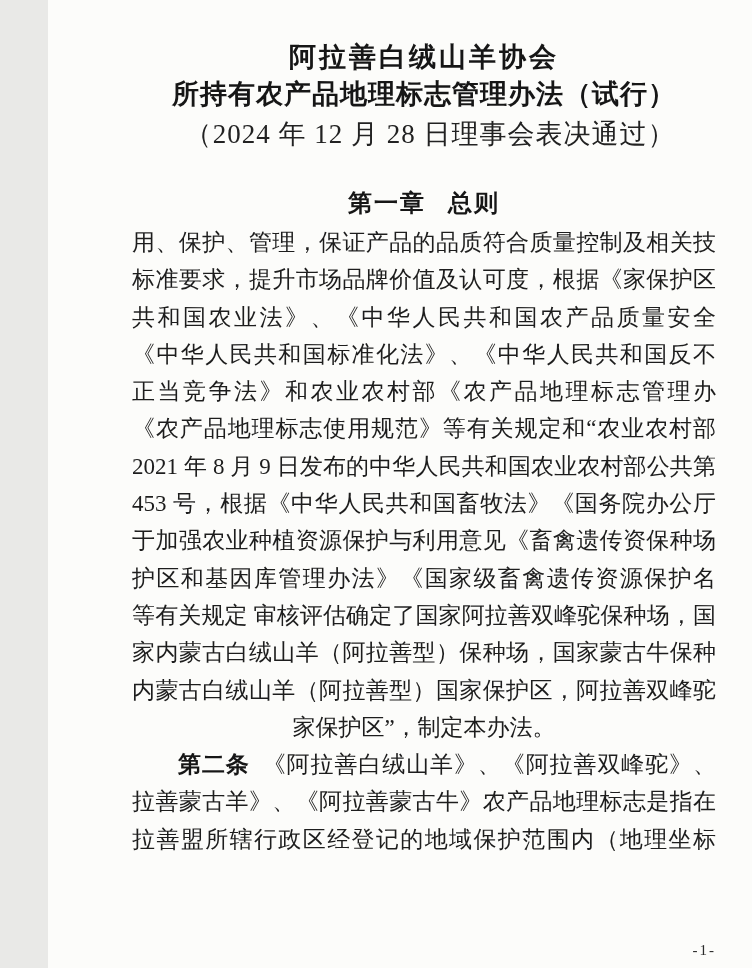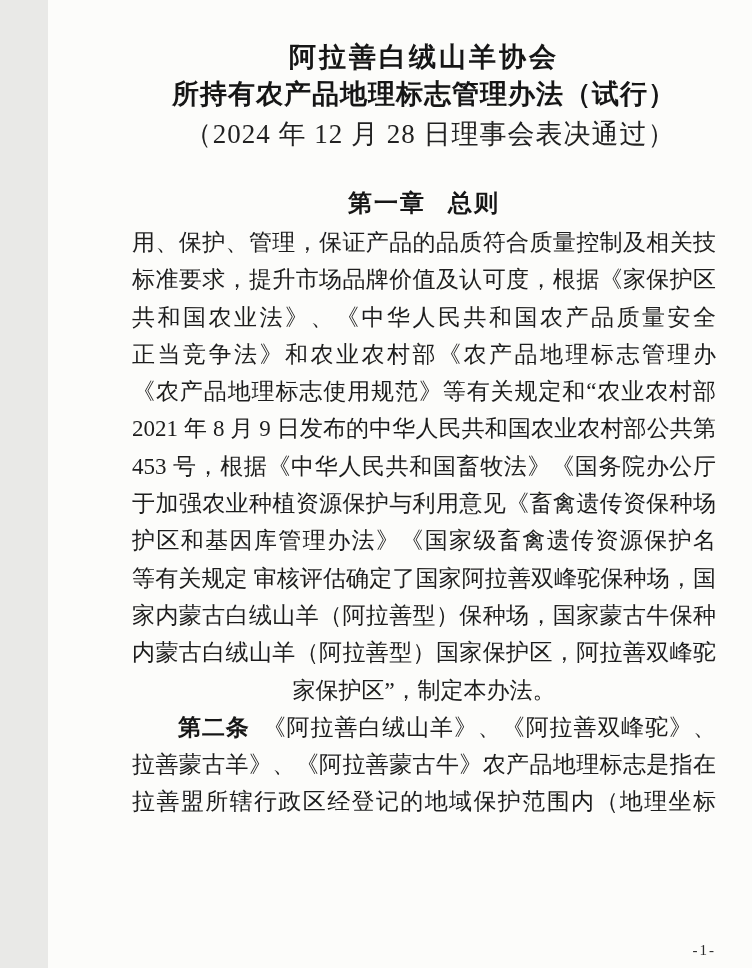--- a/index.html
+++ b/index.html
@@ -87,20 +87,21 @@
   <div class="t1">阿拉善白绒山羊协会</div>
   <div class="t2">所持有农产品地理标志管理办法（试行）</div>
   <div class="subtitle">（2024 年 12 月 28 日理事会表决通过）</div>
 
   <div class="chapter"><span>第一章</span><span class="gap"></span><span>总则</span></div>
 
   <div class="bodytext" id="lines">
       <div class="line fill"><span class="t">用、保护、管理，保证产品的品质符合质量控制及相关技术</span></div>
       <div class="line fill"><span class="t">标准要求，提升市场品牌价值及认可度，根据《家保护区</span></div>
       <div class="line fill"><span class="t">共和国农业法》、《中华人民共和国农产品质量安全法》、</span></div>
+      <div class="line fill"><span class="t">《中华人民共和国标准化法》、《中华人民共和国反不</span></div>
       <div class="line fill"><span class="t">正当竞争法》和农业农村部《农产品地理标志管理办法》、</span></div>
       <div class="line fill"><span class="t">《农产品地理标志使用规范》等有关规定和“农业农村部</span></div>
       <div class="line fill"><span class="t">2021 年 8 月 9 日发布的中华人民共和国农业农村部公共第</span></div>
       <div class="line fill"><span class="t">453 号，根据《中华人民共和国畜牧法》《国务院办公厅关</span></div>
       <div class="line fill"><span class="t">于加强农业种植资源保护与利用意见《畜禽遗传资保种场保</span></div>
       <div class="line fill"><span class="t">护区和基因库管理办法》《国家级畜禽遗传资源保护名录》</span></div>
       <div class="line fill"><span class="t">等有关规定 审核评估确定了国家阿拉善双峰驼保种场，国</span></div>
       <div class="line fill"><span class="t">家内蒙古白绒山羊（阿拉善型）保种场，国家蒙古牛保种场，</span></div>
       <div class="line fill"><span class="t">内蒙古白绒山羊（阿拉善型）国家保护区，阿拉善双峰驼国</span></div>
       <div class="line"><span class="t">家保护区”，制定本办法。</span></div>

